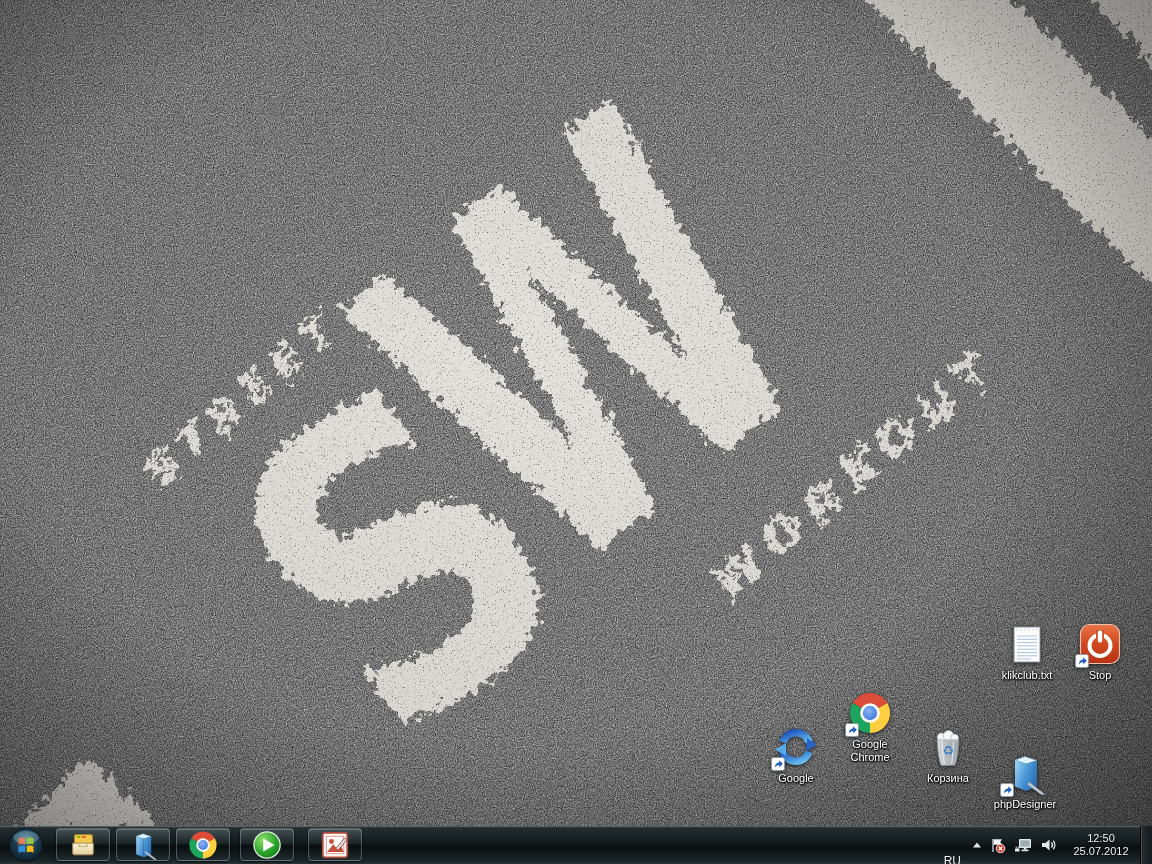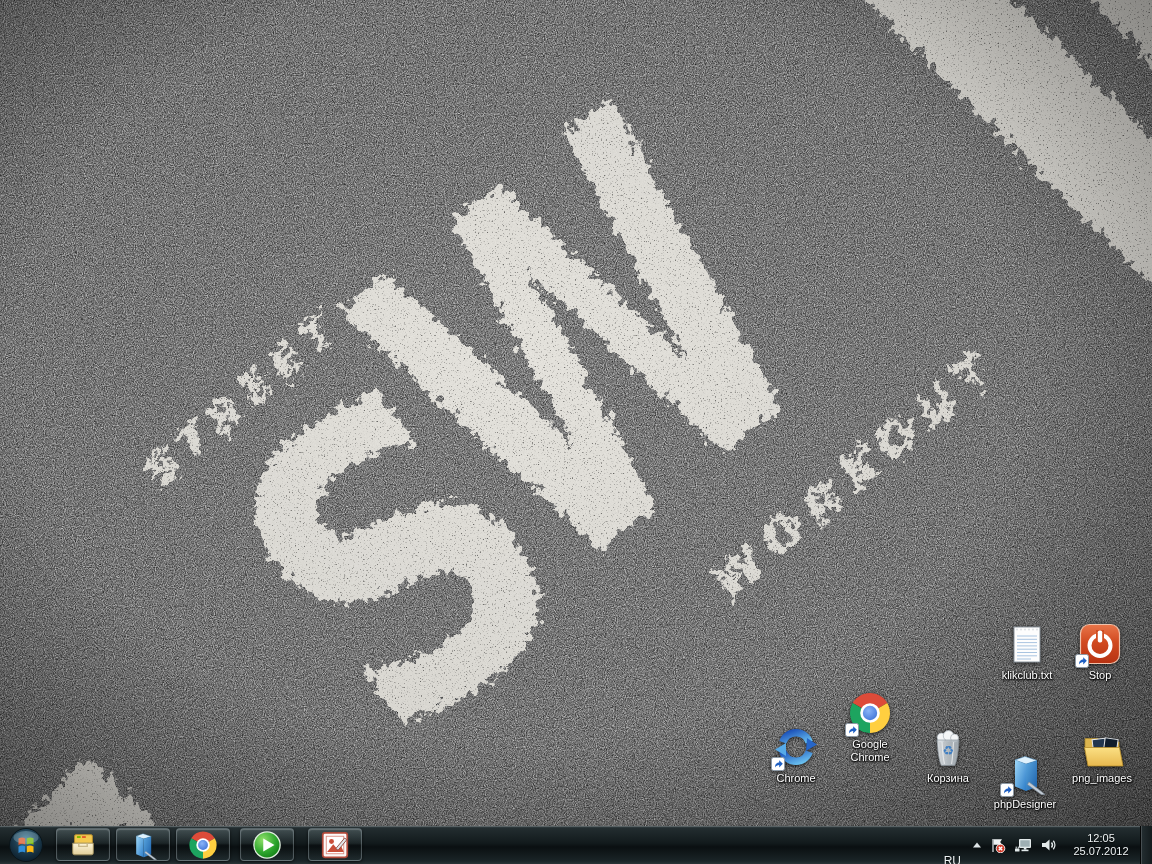--- a/index.html
+++ b/index.html
@@ -144,21 +144,21 @@
         <path d="M35.2,26.8 A14,14 0 0 1 8.8,26.8" fill="none" stroke="url(#restg)" stroke-width="7.5"></path>
         <polygon points="12,31 1,24.5 12,18" fill="#56aae8"></polygon>
       </svg>
       <span class="sc-ovl">
         <svg viewBox="0 0 14 14" width="14" height="14">
           <rect x="0.5" y="0.5" width="13" height="13" rx="2" fill="#fff" stroke="#8d99a5"></rect>
           <path d="M4,10.5 C4,6.8 6,5.6 8.2,5.5 L8.2,3.2 L11.8,6.8 L8.2,10.4 L8.2,8.1 C6.5,8.2 5.2,8.9 4,10.5 Z" fill="#1e5fc2"></path>
         </svg>
       </span>
     </div>
-    <div class="dicon-label">Chrome</div>
+    <div class="dicon-label">Google</div>
   </div>
 
   <div class="dicon" style="left:832px;top:691px">
     <div class="dicon-img">
       <svg viewBox="0 0 44 44" width="44" height="44">
         <defs>
             <radialGradient id="chbg" cx="40%" cy="35%" r="80%">
           <stop offset="0%" stop-color="#8ab4f8"></stop>
               <stop offset="100%" stop-color="#3b6fd4"></stop>
         </radialGradient>
@@ -223,37 +223,20 @@
       <span class="sc-ovl">
         <svg viewBox="0 0 14 14" width="14" height="14">
           <rect x="0.5" y="0.5" width="13" height="13" rx="2" fill="#fff" stroke="#8d99a5"></rect>
           <path d="M4,10.5 C4,6.8 6,5.6 8.2,5.5 L8.2,3.2 L11.8,6.8 L8.2,10.4 L8.2,8.1 C6.5,8.2 5.2,8.9 4,10.5 Z" fill="#1e5fc2"></path>
         </svg>
       </span>
     </div>
     <div class="dicon-label">phpDesigner</div>
   </div>
 
-  <div class="dicon" style="left:1064px;top:725px">
-    <div class="dicon-img">
-      <svg viewBox="0 0 44 44" width="44" height="44">
-        <defs>
-            <linearGradient id="foldg" x1="0" y1="0" x2="0" y2="1">
-          <stop offset="0%" stop-color="#fbe084"></stop>
-              <stop offset="100%" stop-color="#e7b84e"></stop>
-        </linearGradient>
-          </defs>
-        <path d="M5,13.5 h13 l3,3.5 h18 v6 h-34 z" fill="#dcb54e" stroke="#ab8a30" stroke-width="0.8"></path>
-        <rect x="13" y="14" width="13" height="17" fill="#22364e" stroke="#e8eaec" stroke-width="1" transform="rotate(-7 19 22)"></rect>
-        <rect x="24" y="13.5" width="13" height="17" fill="#101d2c" stroke="#dfe2e5" stroke-width="1" transform="rotate(8 30 22)"></rect>
-        <path d="M4.5,22.5 H39.5 L43,41 H8 Z" fill="url(#foldg)" stroke="#b98f2d" stroke-width="0.8"></path>
-      </svg>
-    </div>
-    <div class="dicon-label">png_images</div>
-  </div>
 
   <div class="taskbar">
 
     <button class="start" title="">
       <svg viewBox="0 0 36 36" width="36" height="36">
         <defs>
             <radialGradient id="orbg" cx="50%" cy="35%" r="75%">
           <stop offset="0%" stop-color="#4a7f9a"></stop>
               <stop offset="45%" stop-color="#1d3d50"></stop>
               <stop offset="100%" stop-color="#081520"></stop>
@@ -374,21 +357,21 @@
 
       <span class="tray-ic">
         <svg viewBox="0 0 17 16" width="17" height="16">
           <path d="M2,6 H5.5 L9.5,2.5 V13.5 L5.5,10 H2 Z" fill="#e2e9ea"></path>
           <path d="M11.5,5.5 A4,4 0 0 1 11.5,10.5" stroke="#e2e9ea" stroke-width="1.4" fill="none"></path>
           <path d="M13.3,3.8 A6.5,6.5 0 0 1 13.3,12.2" stroke="#e2e9ea" stroke-width="1.4" fill="none"></path>
         </svg>
       </span>
 
       <div class="clock">
-        <div>12:05</div>
+        <div>12:50</div>
         <div>25.07.2012</div>
       </div>
     </div>
 
     <div class="showdesk"></div>
   </div>
 
 </div>
 
 </body></html>

